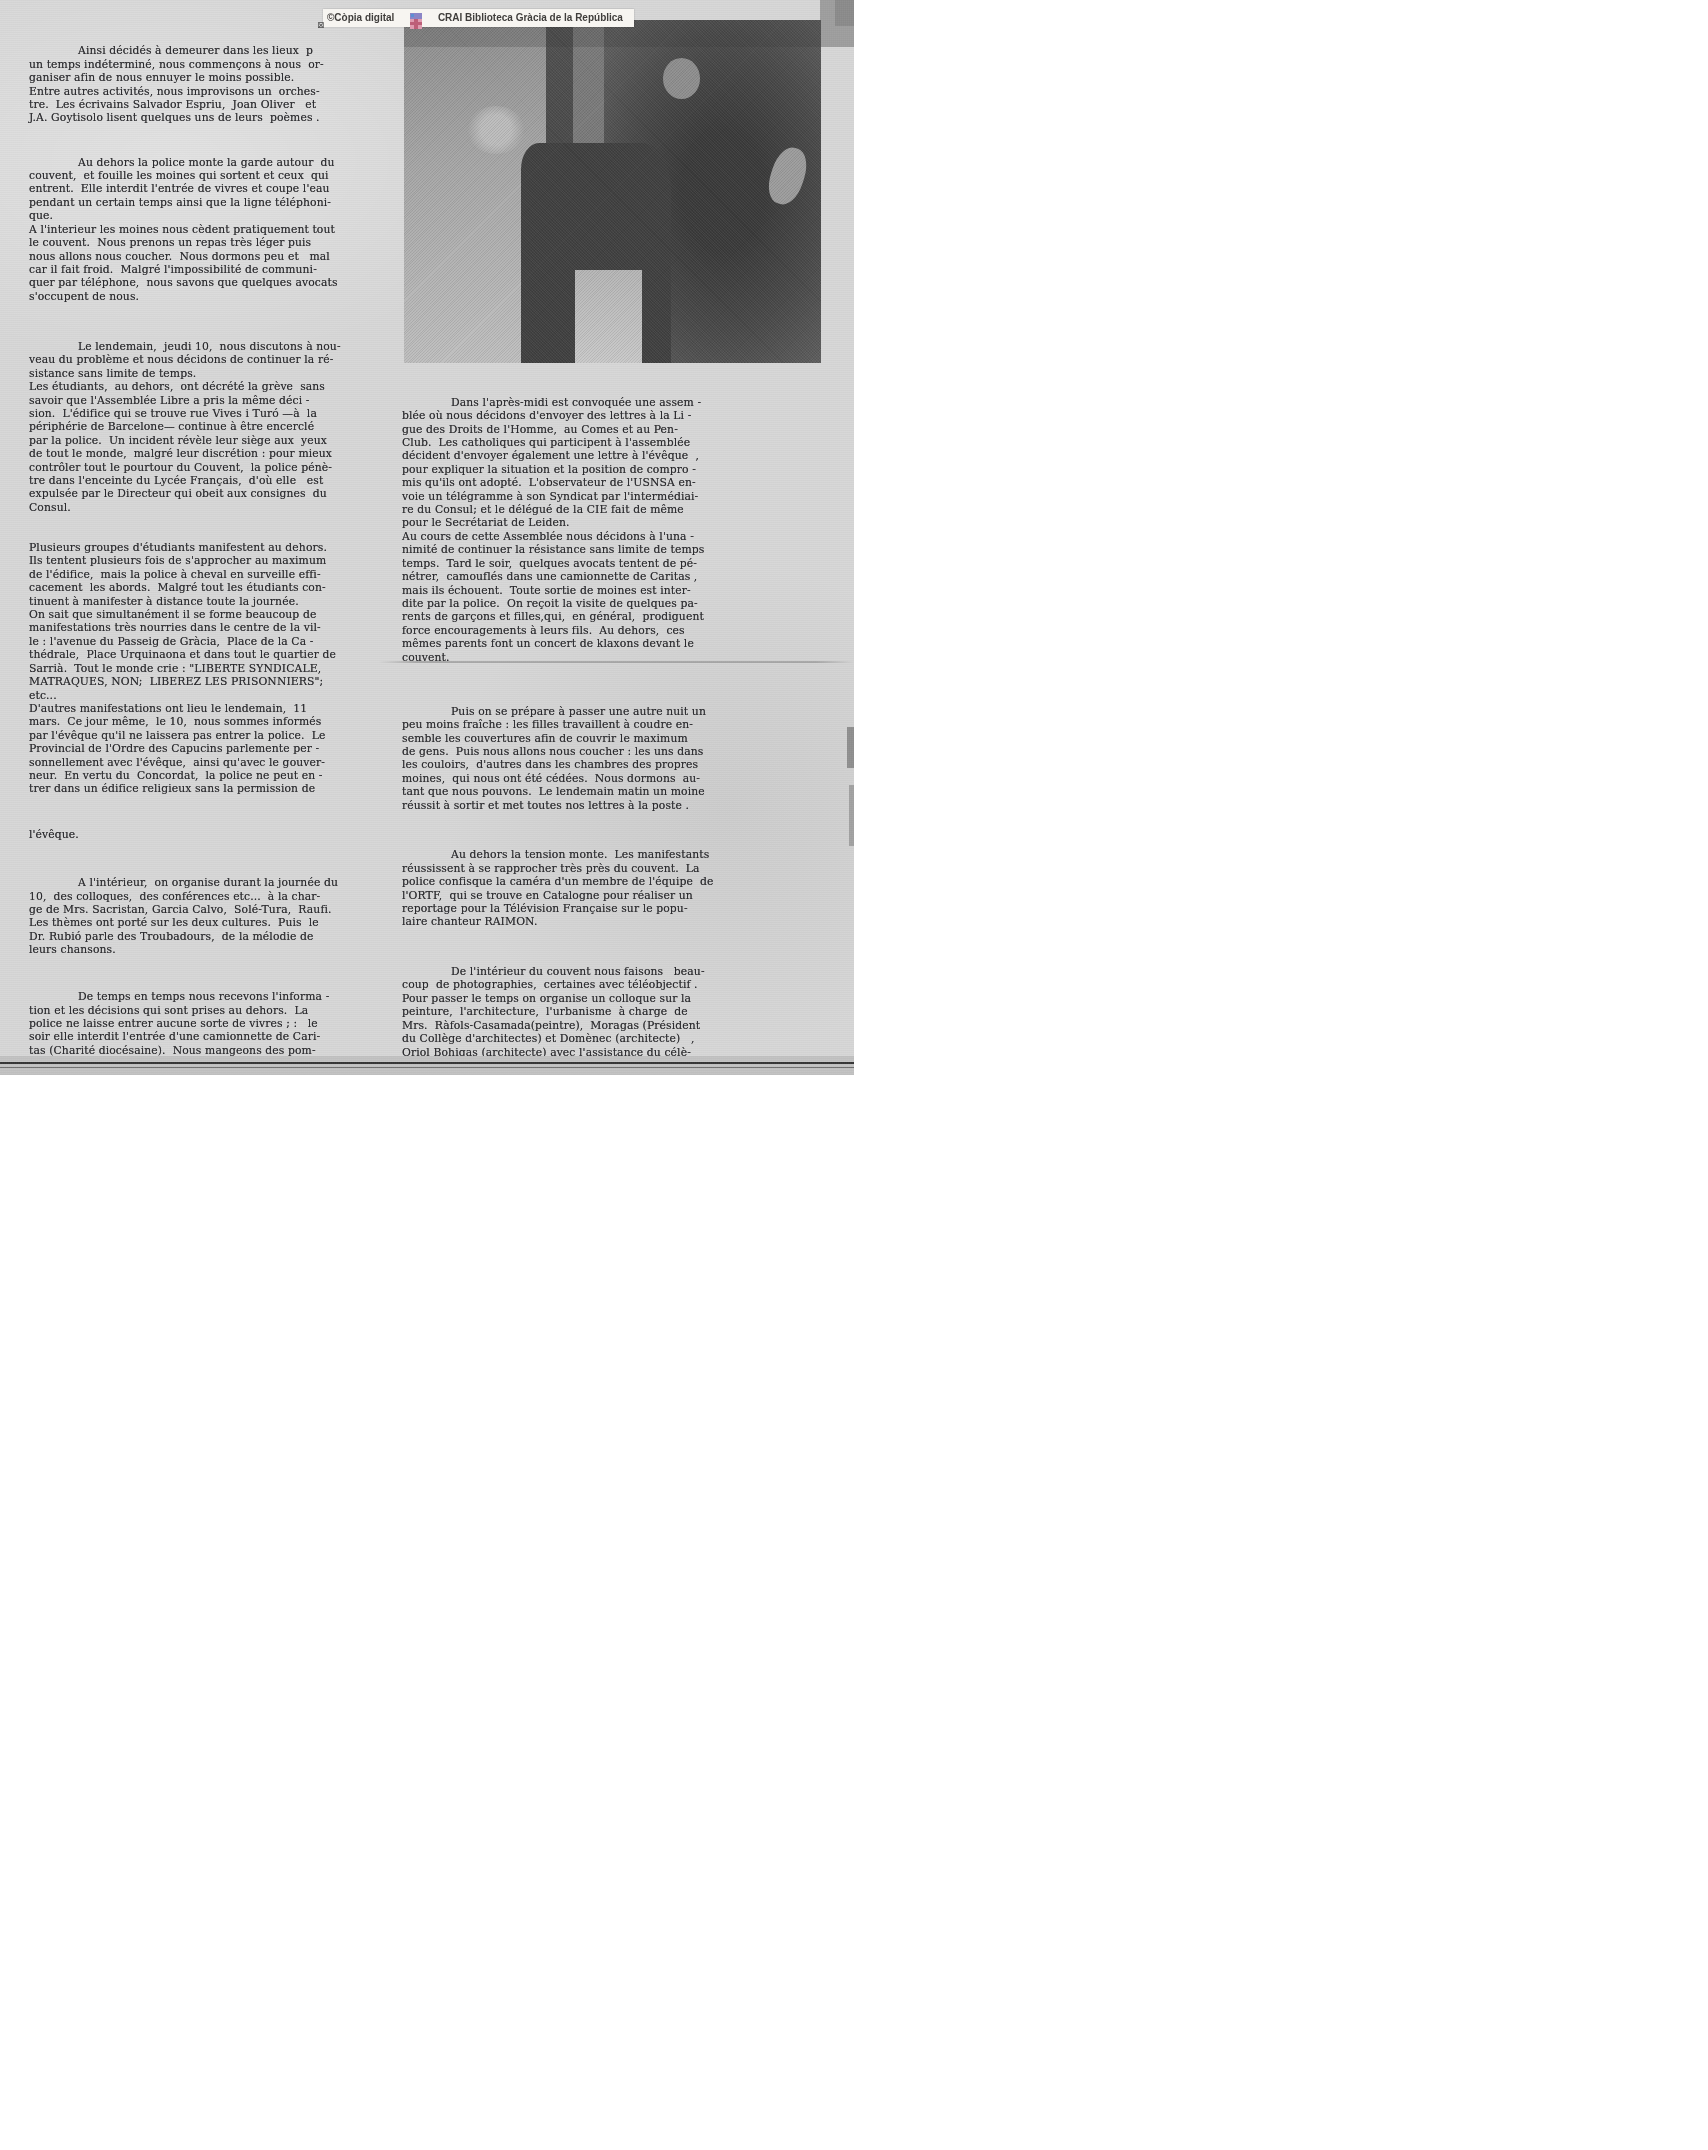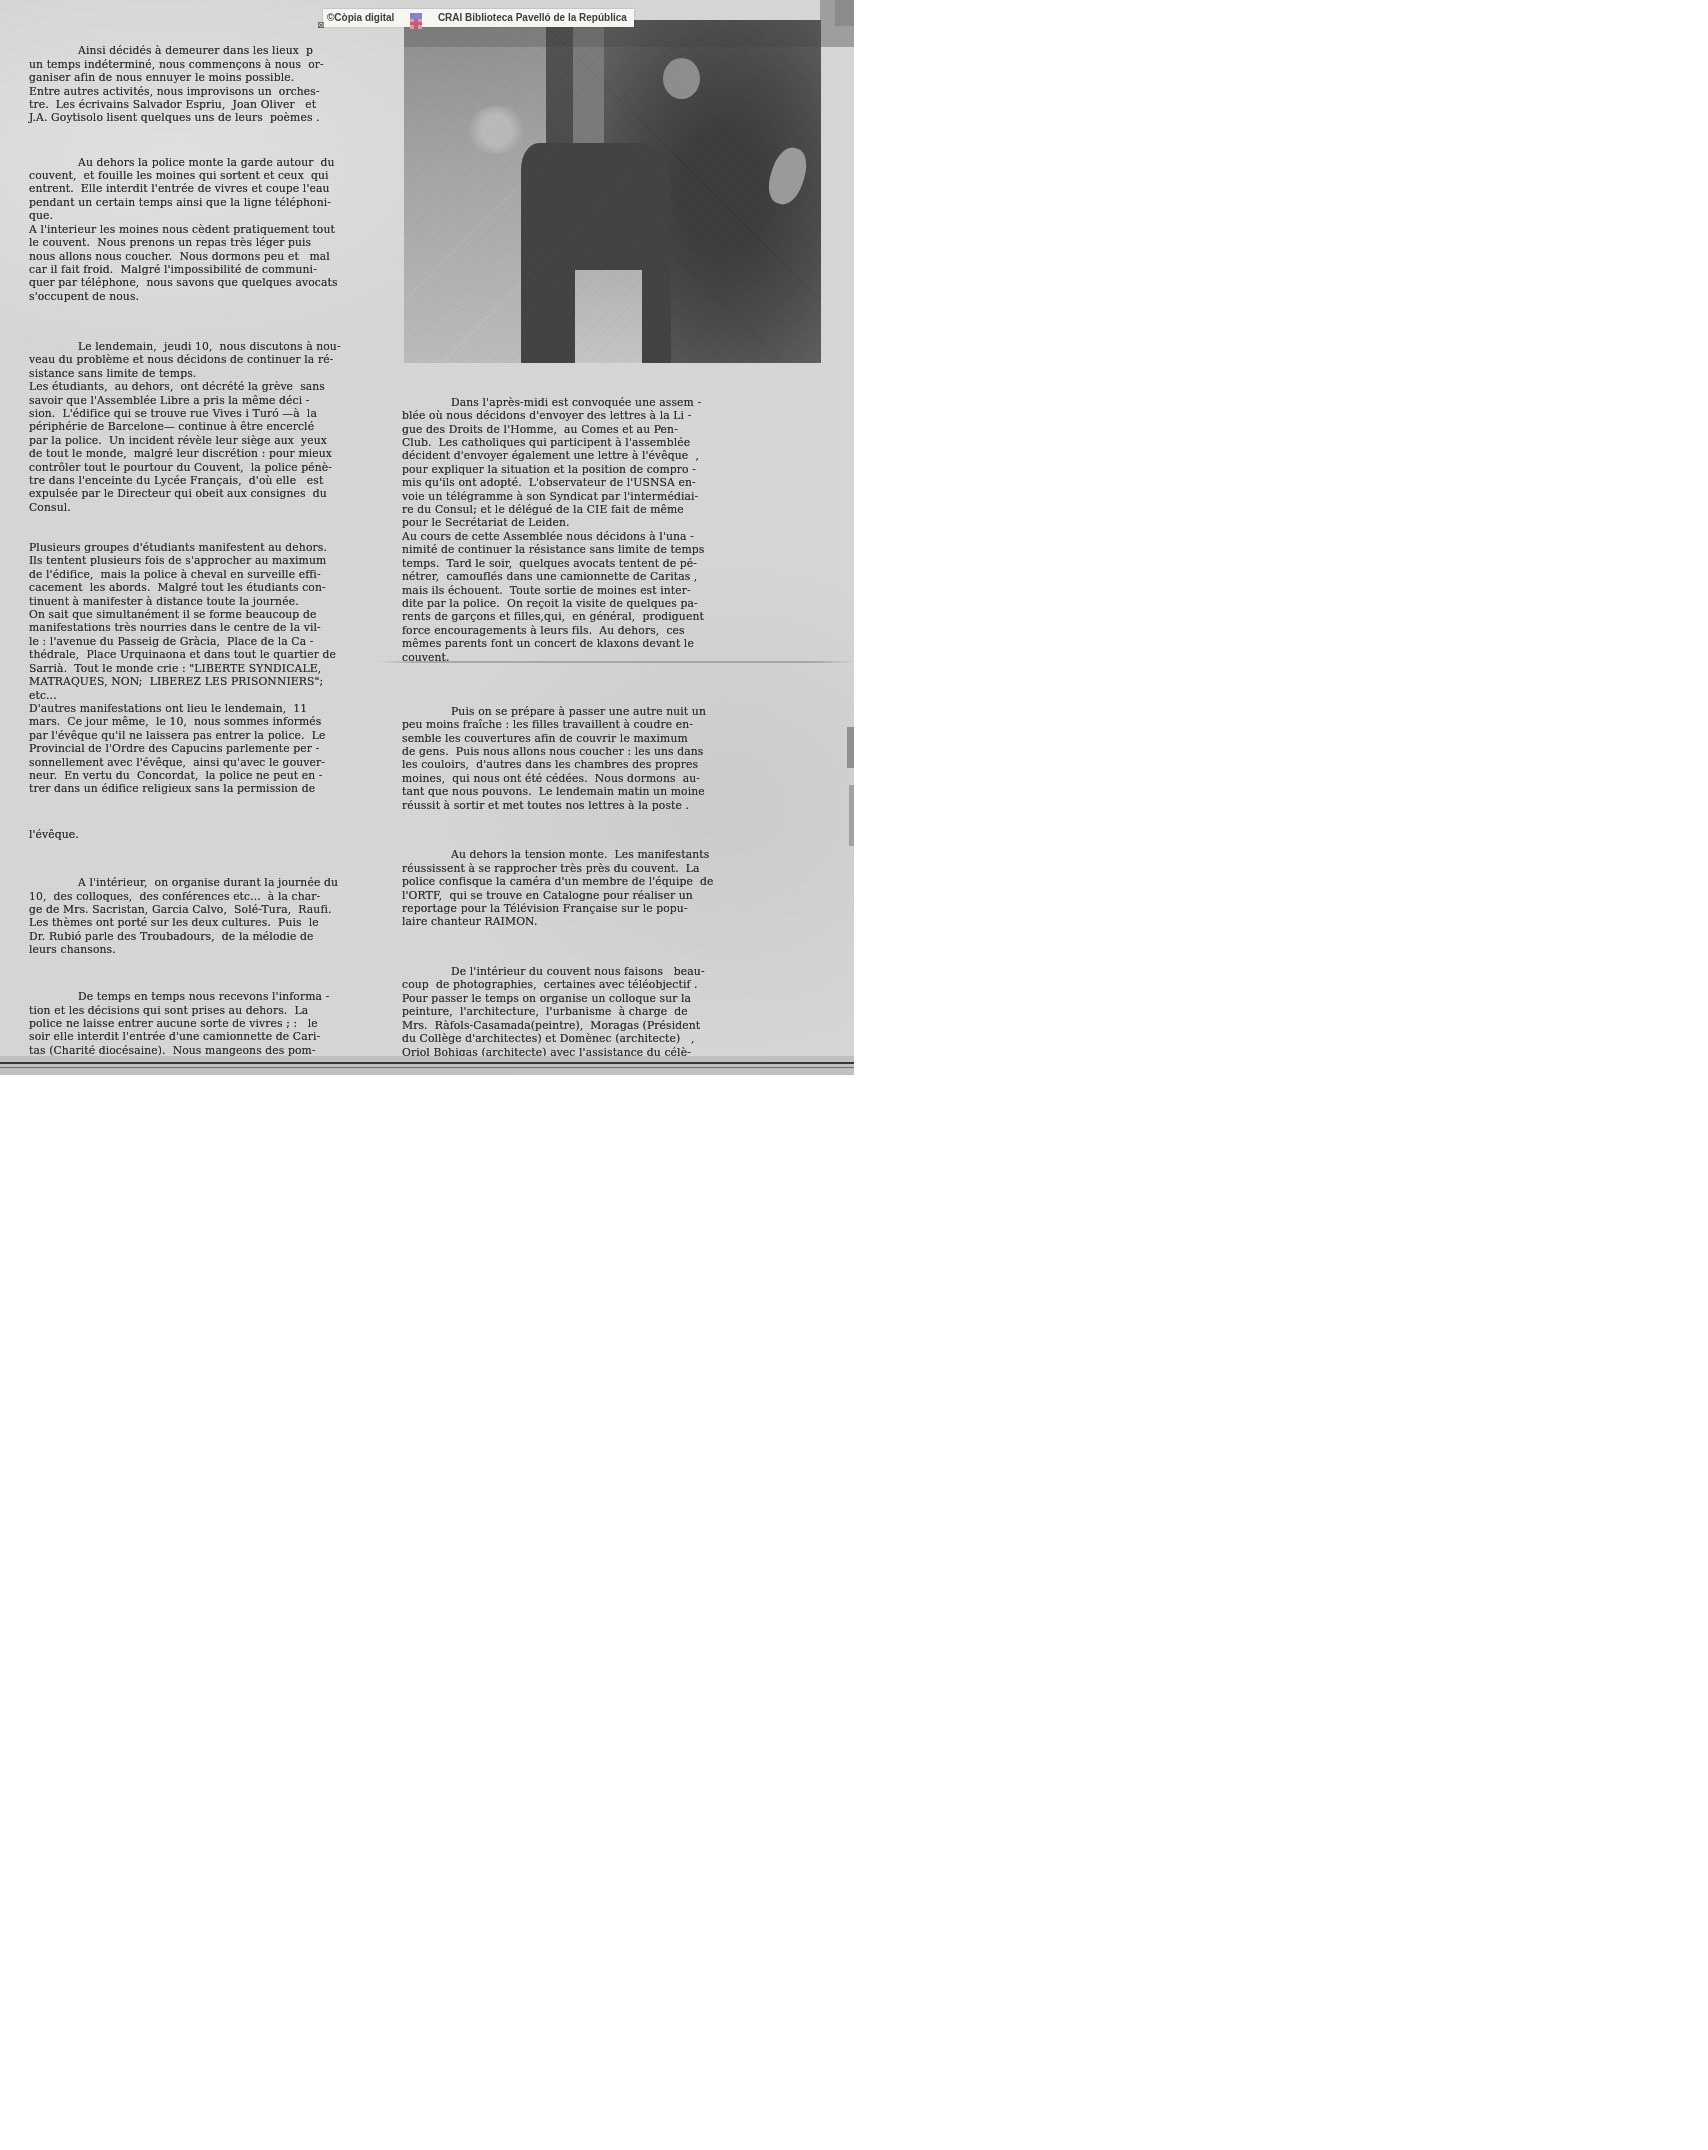--- a/index.html
+++ b/index.html
@@ -100,21 +100,21 @@
 
   <div class="banner">
     <span>©Còpia digital</span>
     <span class="logo">
       <span class="logo-top"></span>
       <span class="logo-bottom">
         <span class="cross-v"></span>
         <span class="cross-h"></span>
       </span>
     </span>
-    <span>CRAI Biblioteca Pavelló de la República</span>
+    <span>CRAI Biblioteca Gràcia de la República</span>
   </div>
   <div class="artifact-x">⊠</div>
 
   <div class="col col-left">
     <div class="blk indent">Ainsi décidés à demeurer dans les lieux  p
 un temps indéterminé, nous commençons à nous  or-
 ganiser afin de nous ennuyer le moins possible.
 Entre autres activités, nous improvisons un  orches-
 tre.  Les écrivains Salvador Espriu,  Joan Oliver   et
 J.A. Goytisolo lisent quelques uns de leurs  poèmes .</div>

